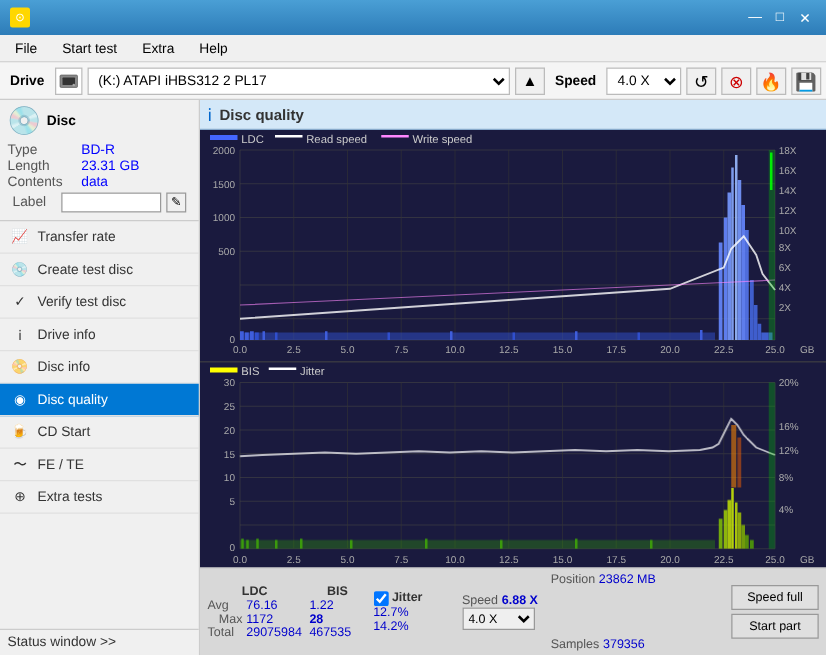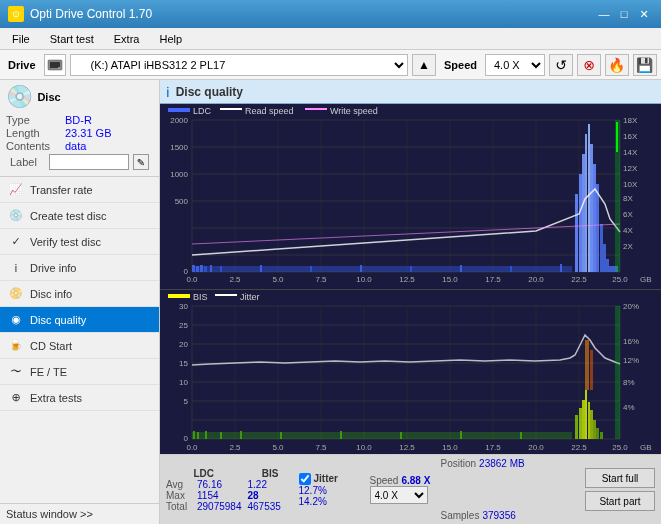--- a/index.html
+++ b/index.html
@@ -48,21 +48,21 @@
       gap: 4px;
     }
     .drive-label { font-size: 11px; font-weight: bold; padding: 0 4px; }
     .drive-icon { width: 22px; height: 22px; display: flex; align-items: center; justify-content: center; background: #fff; border: 1px solid #bbb; cursor: pointer; }
     .drive-select {
       flex: 1;
       height: 22px;
       border: 1px solid #bbb;
       background: white;
       font-size: 11px;
-      padding: 0 16px;
+      padding: 0 4px;
     }
     .eject-btn {
       width: 24px; height: 22px;
       border: 1px solid #bbb;
       background: #f0f0f0;
       display: flex; align-items: center; justify-content: center;
       cursor: pointer; font-size: 12px;
     }
     .speed-label { font-size: 11px; font-weight: bold; padding: 0 4px; }
     .speed-select {
@@ -195,21 +195,20 @@
     }
 
     svg text { font-family: Arial, sans-serif; }
   </style>
 </head>
 <body>
 
 <div class="titlebar">
   <div class="titlebar-left">
     <div class="titlebar-icon">⊙</div>
-    <span class="titlebar-title">Opti Drive Control 1.70</span>
   </div>
   <div class="titlebar-controls">
     <button class="titlebar-btn">—</button>
     <button class="titlebar-btn">□</button>
     <button class="titlebar-btn close">✕</button>
   </div>
 </div>
 
 <div class="menubar">
   <span class="menubar-item">File</span>
@@ -525,22 +524,22 @@
 
     <div class="stats-bar" style="background:#d8d8d8; padding: 3px 6px; flex-direction: row; gap: 6px; height: auto; flex-wrap: nowrap;">
 
       <div style="display:flex;flex-direction:column; min-width:52px;">
         <span style="font-size:10px;color:#333;text-align:center;font-weight:bold;">LDC</span>
         <div style="display:flex;gap:3px; align-items:center;">
           <span style="font-size:10px;color:#555;width:28px;">Avg</span>
           <span style="color:#0000cc;font-size:10px;">76.16</span>
         </div>
         <div style="display:flex;gap:3px; align-items:center;">
-          <span style="font-size:10px;color:#555;width:28px;">Max</span>
-          <span style="color:#0000cc;font-size:10px;">1154</span>
+          <span style="font-size:10px;color:#555;width:28px;text-align:right;">Max</span>
+          <span style="color:#0000cc;font-size:10px;">1172</span>
         </div>
         <div style="display:flex;gap:3px; align-items:center;">
           <span style="font-size:10px;color:#555;width:28px;">Total</span>
           <span style="color:#0000cc;font-size:10px;">29075984</span>
         </div>
       </div>
 
       <div style="display:flex;flex-direction:column; min-width:45px;">
         <span style="font-size:10px;color:#333;text-align:center;font-weight:bold;">BIS</span>
         <span style="color:#0000cc;font-size:10px;">1.22</span>
@@ -572,18 +571,18 @@
           <span style="font-size:10px;color:#555;">Position</span>
           <span style="color:#0000cc;font-size:10px;">23862 MB</span>
         </div>
         <div style="display:flex;gap:3px;align-items:center;margin-top:41px;">
           <span style="font-size:10px;color:#555;">Samples</span>
           <span style="color:#0000cc;font-size:10px;">379356</span>
         </div>
       </div>
 
       <div style="display:flex;flex-direction:column;gap:3px;margin-left:auto;">
-        <button class="action-btn">Start full</button>
+        <button class="action-btn">Speed full</button>
         <button class="action-btn">Start part</button>
       </div>
     </div>
   </div>
 </div>
 
 </body></html>

